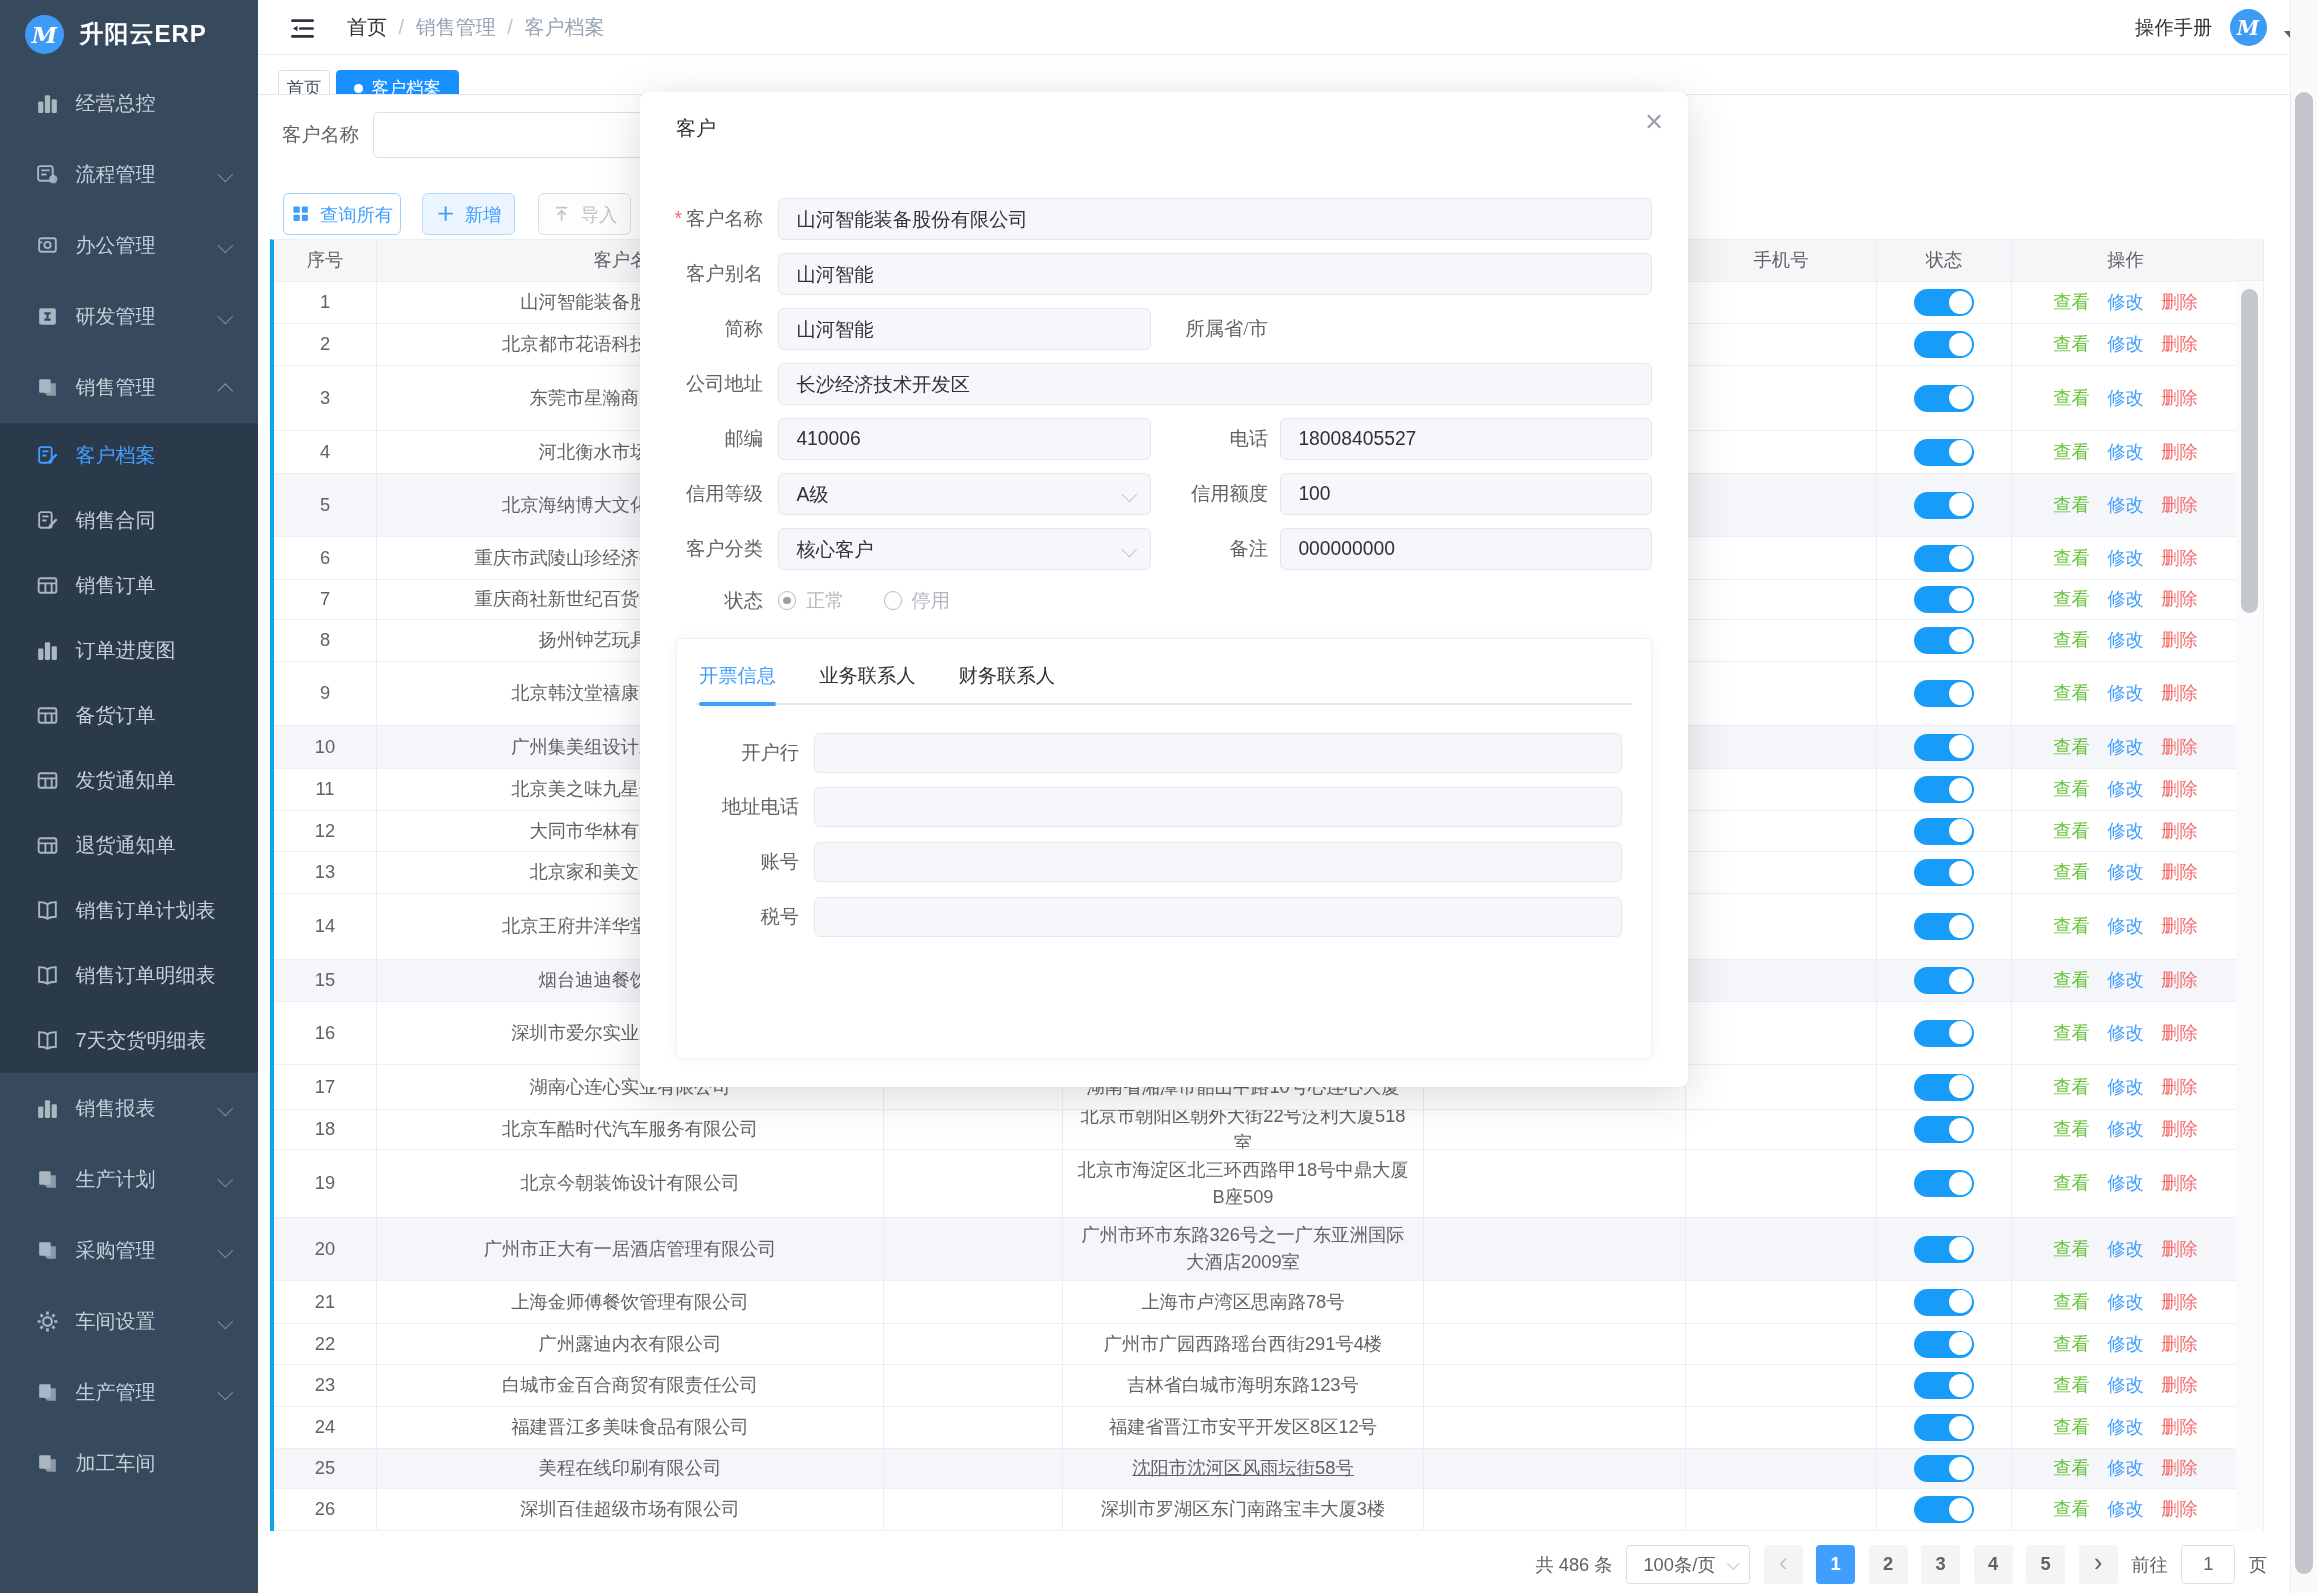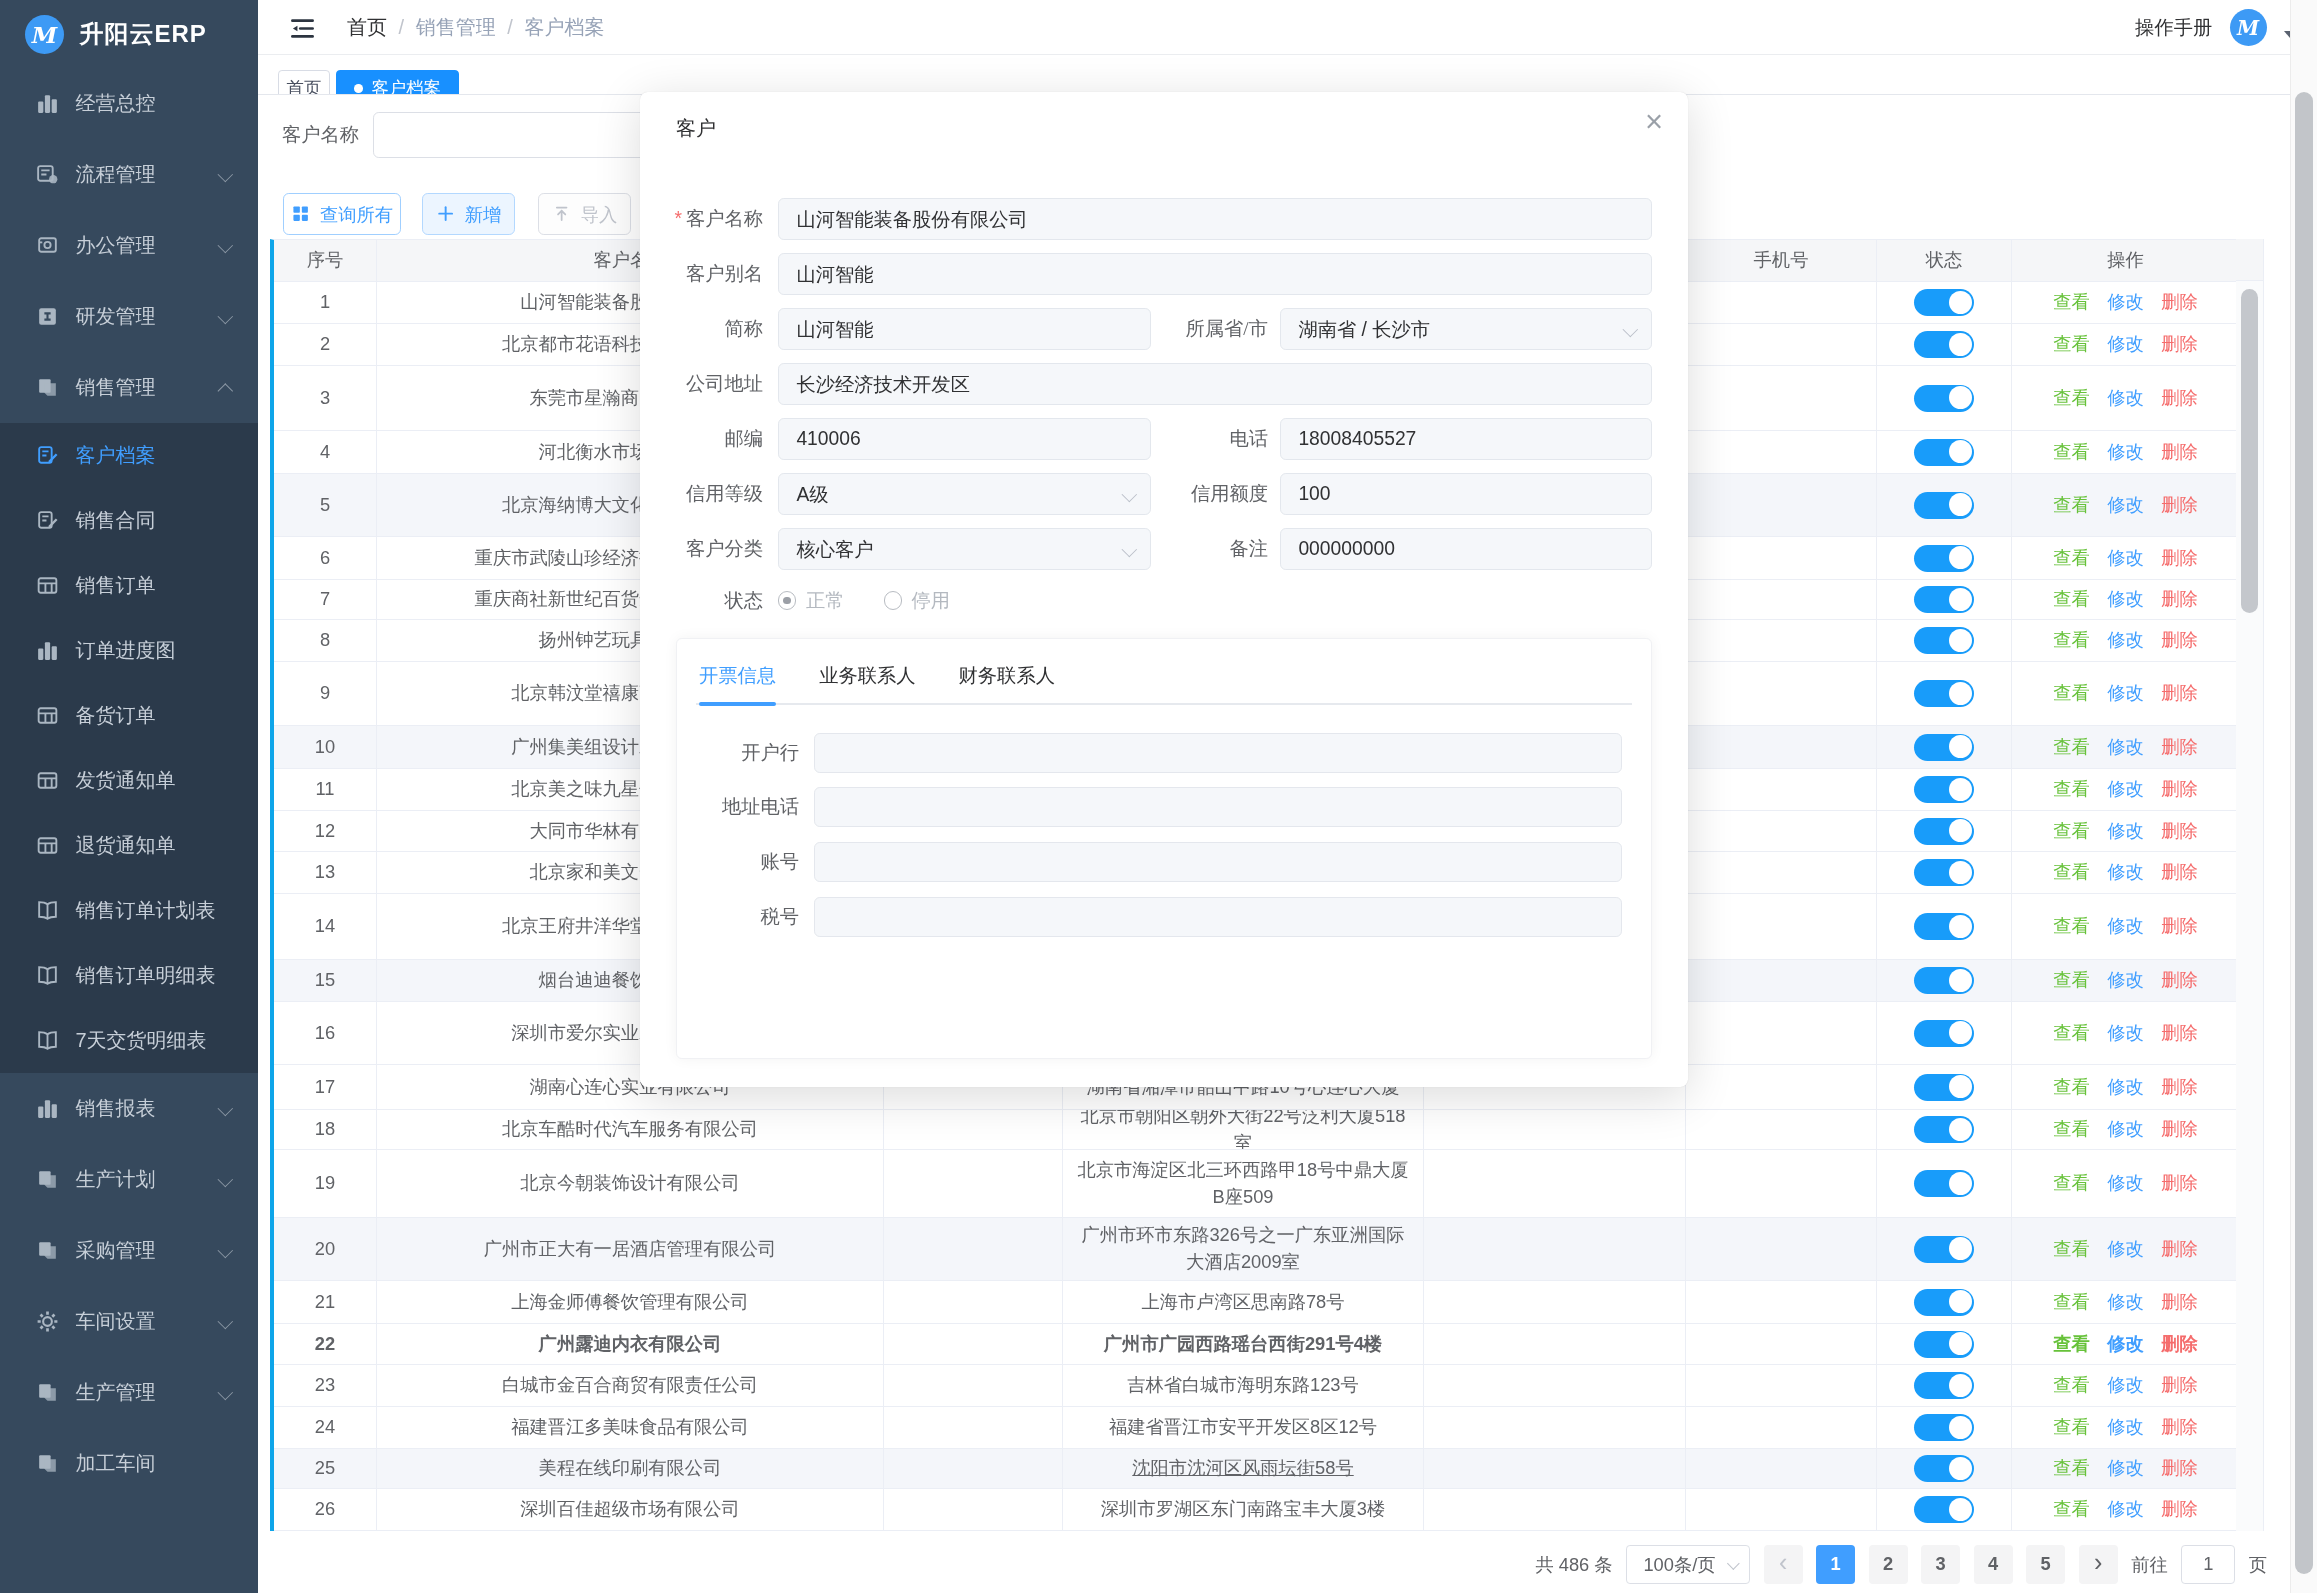--- a/index.html
+++ b/index.html
@@ -837,21 +837,21 @@
           </span>
         </div>
         <div class="cell" style="width: 228px; flex: 0 0 228px;">
           <span class="acts">
             <span class="act-view">查看</span>
             <span class="act-edit">修改</span>
             <span class="act-del">删除</span>
           </span>
         </div>
       </div>
-      <div class="trow" style="height: 41px; font-weight: bold;">
+      <div class="trow" style="height: 41px;">
         <div class="cell" style="width: 103px; flex: 0 0 103px;">22</div>
         <div class="cell" style="width: 507px; flex: 0 0 507px;">广州露迪内衣有限公司</div>
         <div class="cell" style="width: 179px; flex: 0 0 179px;"></div>
         <div class="cell" style="width: 361px; flex: 0 0 361px;">广州市广园西路瑶台西街291号4楼</div>
         <div class="cell" style="width: 262px; flex: 0 0 262px;"></div>
         <div class="cell" style="width: 191px; flex: 0 0 191px;"></div>
         <div class="cell" style="width: 135px; flex: 0 0 135px;">
           <span class="toggle" style="background: rgb(24, 156, 250);">
             <span class="knob"></span>
           </span>
@@ -989,24 +989,20 @@
           <div class="minput full">
             <span>山河智能</span>
           </div>
         </div>
         <div class="mrow" style="top: 216px;">
           <span class="mlabel">简称</span>
           <div class="minput half">
             <span>山河智能</span>
           </div>
           <span class="mlabel rlab">所属省/市</span>
-          <div class="minput rhalf">
-            <span>湖南省 / 长沙市</span>
-            <span class="chev"></span>
-          </div>
         </div>
         <div class="mrow" style="top: 271px;">
           <span class="mlabel">公司地址</span>
           <div class="minput full">
             <span>长沙经济技术开发区</span>
           </div>
         </div>
         <div class="mrow" style="top: 326px;">
           <span class="mlabel">邮编</span>
           <div class="minput half">

